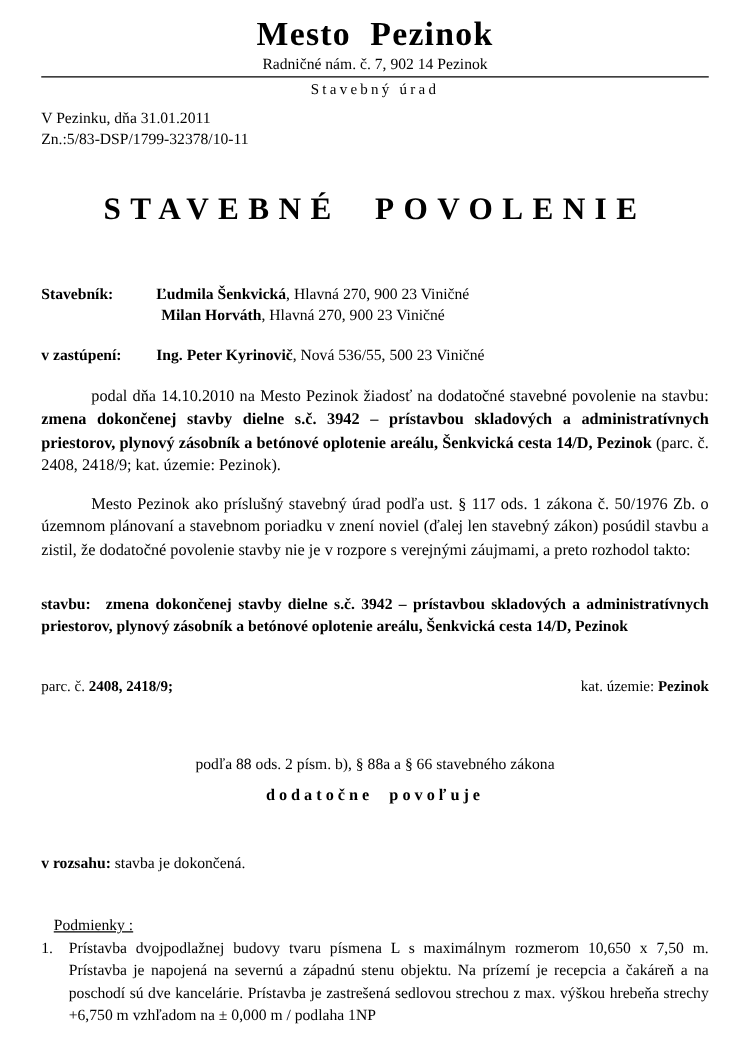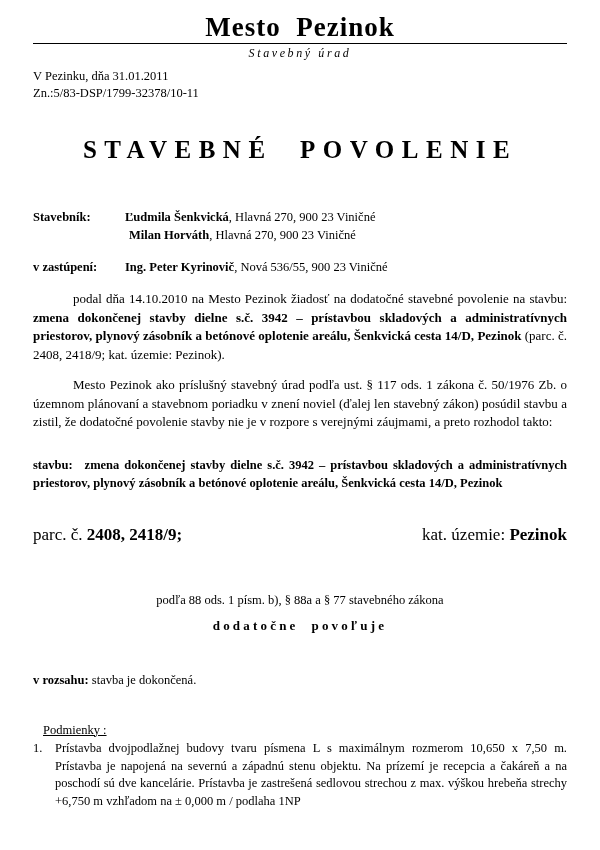--- a/index.html
+++ b/index.html
@@ -44,21 +44,20 @@
     border: none;
     border-top: 1.3px solid #000;
     margin: 1px 0 0 0;
     height: 0;
   }
   .dept {
     font-size: 12px;
     letter-spacing: 2.6px;
     line-height: 1.4;
     margin-top: 1px;
-    font-style: italic;
   }
 
   
   .refblock {
     margin-top: 6px;
     font-size: 12.5px;
     line-height: 1.36;
   }
 
   
@@ -111,21 +110,21 @@
     margin-top: 26px;
     font-weight: bold;
   }
   .subject .lead { font-weight: bold; }
   .subject .sp { display: inline-block; width: 12px; }
 
   
   .parcel-row {
     display: flex;
     justify-content: space-between;
-    font-size: 17px;
+    font-size: 12px;
     margin-top: 30px;
     line-height: 1.42;
   }
 
   
   .legal-basis {
     text-align: center;
     font-size: 12.5px;
     margin-top: 44px;
     line-height: 1.5;
@@ -172,20 +171,21 @@
     text-justify: inter-word;
   }
 </style>
 </head>
 <body>
 
 <div class="page">
 
   <div class="letterhead">
     <div class="org-name">Mesto  Pezinok</div>
+    <div class="org-address">Radničné nám. č. 7, 902 14 Pezinok</div>
     <hr class="rule">
     <div class="dept">Stavebný úrad</div>
   </div>
 
   <div class="refblock">
     <div>V Pezinku, dňa  31.01.2011</div>
     <div>Zn.:5/83-DSP/1799-32378/10-11</div>
   </div>
 
   <div class="doc-title">STAVEBNÉ  POVOLENIE</div>
@@ -195,36 +195,36 @@
       <div class="party-label">Stavebník:</div>
       <div class="party-value"><b>Ľudmila Šenkvická</b><span>, Hlavná 270, 900 23 Viničné</span></div>
     </div>
     <div class="party-row continuation">
       <div class="party-label">&nbsp;</div>
       <div class="party-value"><b>Milan Horváth</b><span>, Hlavná 270, 900 23 Viničné</span></div>
     </div>
     <div class="party-gap"></div>
     <div class="party-row">
       <div class="party-label">v zastúpení:</div>
-      <div class="party-value"><b>Ing. Peter Kyrinovič</b><span>, Nová 536/55, 900 23 Viničné</span></div>
+      <div class="party-value"><b>Ing. Peter Kyrinovič</b><span>, Nová 536/55, 500 23 Viničné</span></div>
     </div>
   </div>
 
   <div class="para indent"><span>podal dňa 14.10.2010 na Mesto Pezinok žiadosť na dodatočné stavebné povolenie  na stavbu:</span> <b>zmena dokončenej stavby dielne s.č. 3942 – prístavbou skladových a administratívnych priestorov, plynový zásobník a betónové oplotenie areálu, Šenkvická cesta 14/D, Pezinok</b><span>  (parc. č. 2408, 2418/9; kat. územie: Pezinok).</span></div>
 
   <div class="para indent tight">Mesto Pezinok ako  príslušný stavebný úrad podľa ust. § 117 ods. 1 zákona č. 50/1976 Zb. o územnom plánovaní a stavebnom poriadku v znení  noviel (ďalej len stavebný zákon) posúdil stavbu a zistil, že dodatočné povolenie stavby nie je v rozpore s verejnými záujmami, a preto rozhodol takto:</div>
 
   <div class="subject"><span class="lead">stavbu:</span><span class="sp"></span><span>zmena dokončenej stavby dielne s.č. 3942 – prístavbou skladových a administratívnych priestorov, plynový zásobník a betónové oplotenie areálu, Šenkvická cesta 14/D, Pezinok</span></div>
 
   <div class="parcel-row">
     <div><span>parc. č. </span><b>2408, 2418/9;</b></div>
     <div><span>kat. územie: </span><b>Pezinok</b></div>
   </div>
 
-  <div class="legal-basis">podľa 88 ods. 1 písm. b), § 88a a § 77 stavebného zákona</div>
+  <div class="legal-basis">podľa 88 ods. 2 písm. b), § 88a a § 66 stavebného zákona</div>
   <div class="verdict">dodatočne  povoľuje</div>
 
   <div class="scope"><b>v rozsahu:</b><span> stavba je dokončená.</span></div>
 
   <div class="conditions-heading"><span>Podmienky :</span></div>
   <div class="cond-item">
     <div class="cond-num">1.</div>
     <div class="cond-text">Prístavba dvojpodlažnej budovy tvaru písmena L s maximálnym rozmerom 10,650 x 7,50 m. Prístavba je napojená na severnú a západnú stenu objektu. Na prízemí je recepcia a čakáreň a na poschodí sú dve kancelárie. Prístavba je zastrešená sedlovou strechou z max. výškou hrebeňa strechy   +6,750 m vzhľadom na ± 0,000 m / podlaha 1NP</div>
   </div>
 

